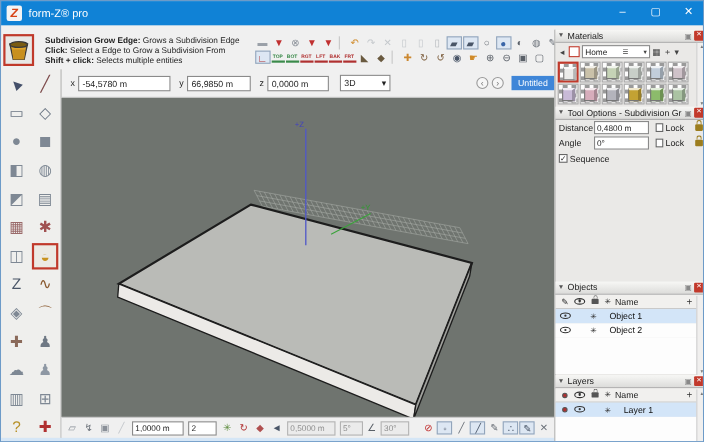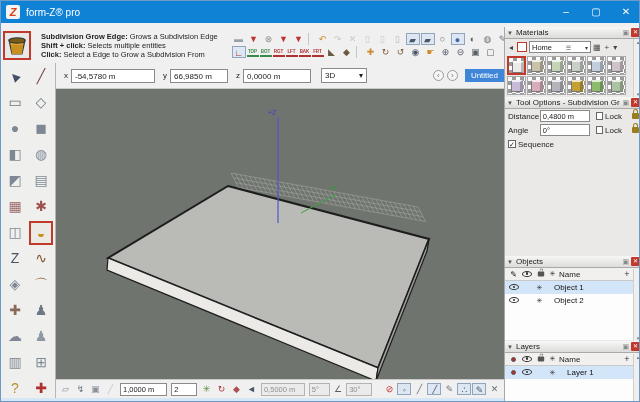--- a/index.html
+++ b/index.html
@@ -23,21 +23,21 @@
   .tbrow1{top:-4px;}
   .tbrow2{top:9px;}
   .tbi{display:inline-block;width:14px;height:12px;font-size:9px;line-height:12px;text-align:center;margin:0 0.5px;overflow:hidden;}
   .tbi.boxed{border:1px solid #93a5bb;background:#dde7f3;}
   .sep{display:inline-block;width:5px;height:12px;border-left:1px solid #c6c6c6;margin:0 2px;}
   .vw{font-size:4.5px;font-weight:bold;height:9px;line-height:7px;border-bottom:2px solid currentColor;width:12px;margin-top:1px;}
   
   .coordbar{position:absolute;left:55px;top:62px;width:448px;height:26px;background:#f0f0f0;display:flex;align-items:center;border-bottom:1px solid #c9c9c9;}
   .clab{font-size:8px;color:#222;margin:0 3px 0 8px;}
   .cinput{height:14px;font-size:8px;color:#222;background:#fff;border:1px solid #8a8a8a;padding:0 3px;line-height:13px;}
-  .w1{width:84px}.w2{width:58px}.w3{width:68px}
+  .w1{width:84px}.w2{width:58px}.w3{width:56px}
   .dd{display:flex;align-items:center;justify-content:space-between;width:46px;height:15px;background:#fff;border:1px solid #8a8a8a;font-size:8px;padding:0 3px;margin-left:10px;color:#222;}
   .navgrp{margin-left:auto;display:flex;align-items:center;}
   .navc{width:11px;height:11px;border:1px solid #9a9a9a;border-radius:50%;font-size:8px;line-height:10px;text-align:center;color:#777;margin-right:3px;background:#f6f6f6;}
   .doctab{background:#3f86d8;color:#fff;font-size:8px;padding:2px 6px;margin-left:4px;}
   
   .leftbar{position:absolute;left:0;top:62px;width:55px;height:340px;background:#efefed;border-right:1px solid #b5b5b5;display:grid;grid-template-columns:26px 26px;grid-auto-rows:26px;justify-content:center;padding-top:1px;}
   .tool{width:24px;height:24px;margin:1px;font-size:14px;line-height:23px;text-align:center;overflow:hidden;}
   .tool.sel{border:2px solid #c0392b;line-height:20px;background:#eceae4;}
   .tool.rot45{transform:rotate(-45deg);}
   
@@ -112,22 +112,22 @@
   <div class="infobar">
     <div class="curtool">
       <svg width="22" height="20" viewBox="0 0 22 20">
         <path d="M3,4 L19,4 L16,18 L6,18 Z" fill="#e0a62e" stroke="#3a3a3a" stroke-width="1.2"></path>
         <ellipse cx="11" cy="4.5" rx="8" ry="2.6" fill="#7a5c12" stroke="#3a3a3a" stroke-width="1.2"></ellipse>
         <path d="M5,9 L17,9 L16,18 L6,18 Z" fill="#c8901f"></path>
       </svg>
     </div>
     <div class="infotext">
       <div><b>Subdivision Grow Edge:</b> <span>Grows a Subdivision Edge</span></div>
+      <div><b>Click:</b> <span>Select a Edge to Grow a Subdivision From</span></div>
       <div><b>Shift + click:</b> <span>Selects multiple entities</span></div>
-      <div><b>Click:</b> <span>Select a Edge to Grow a Subdivision From</span></div>
     </div>
     <div class="tbrow tbrow1">
         <span class="tbi" style="color: rgb(154, 160, 168);">▬</span>
         <span class="tbi" style="color: rgb(192, 48, 48);">▼</span>
         <span class="tbi" style="color: rgb(138, 144, 152);">⊗</span>
         <span class="tbi" style="color: rgb(192, 48, 48);">▼</span>
         <span class="tbi" style="color: rgb(192, 48, 48);">▼</span>
         <span class="sep"></span>
         <span class="tbi" style="color: rgb(208, 138, 40);">↶</span>
         <span class="tbi" style="color: rgb(196, 200, 204);">↷</span>

